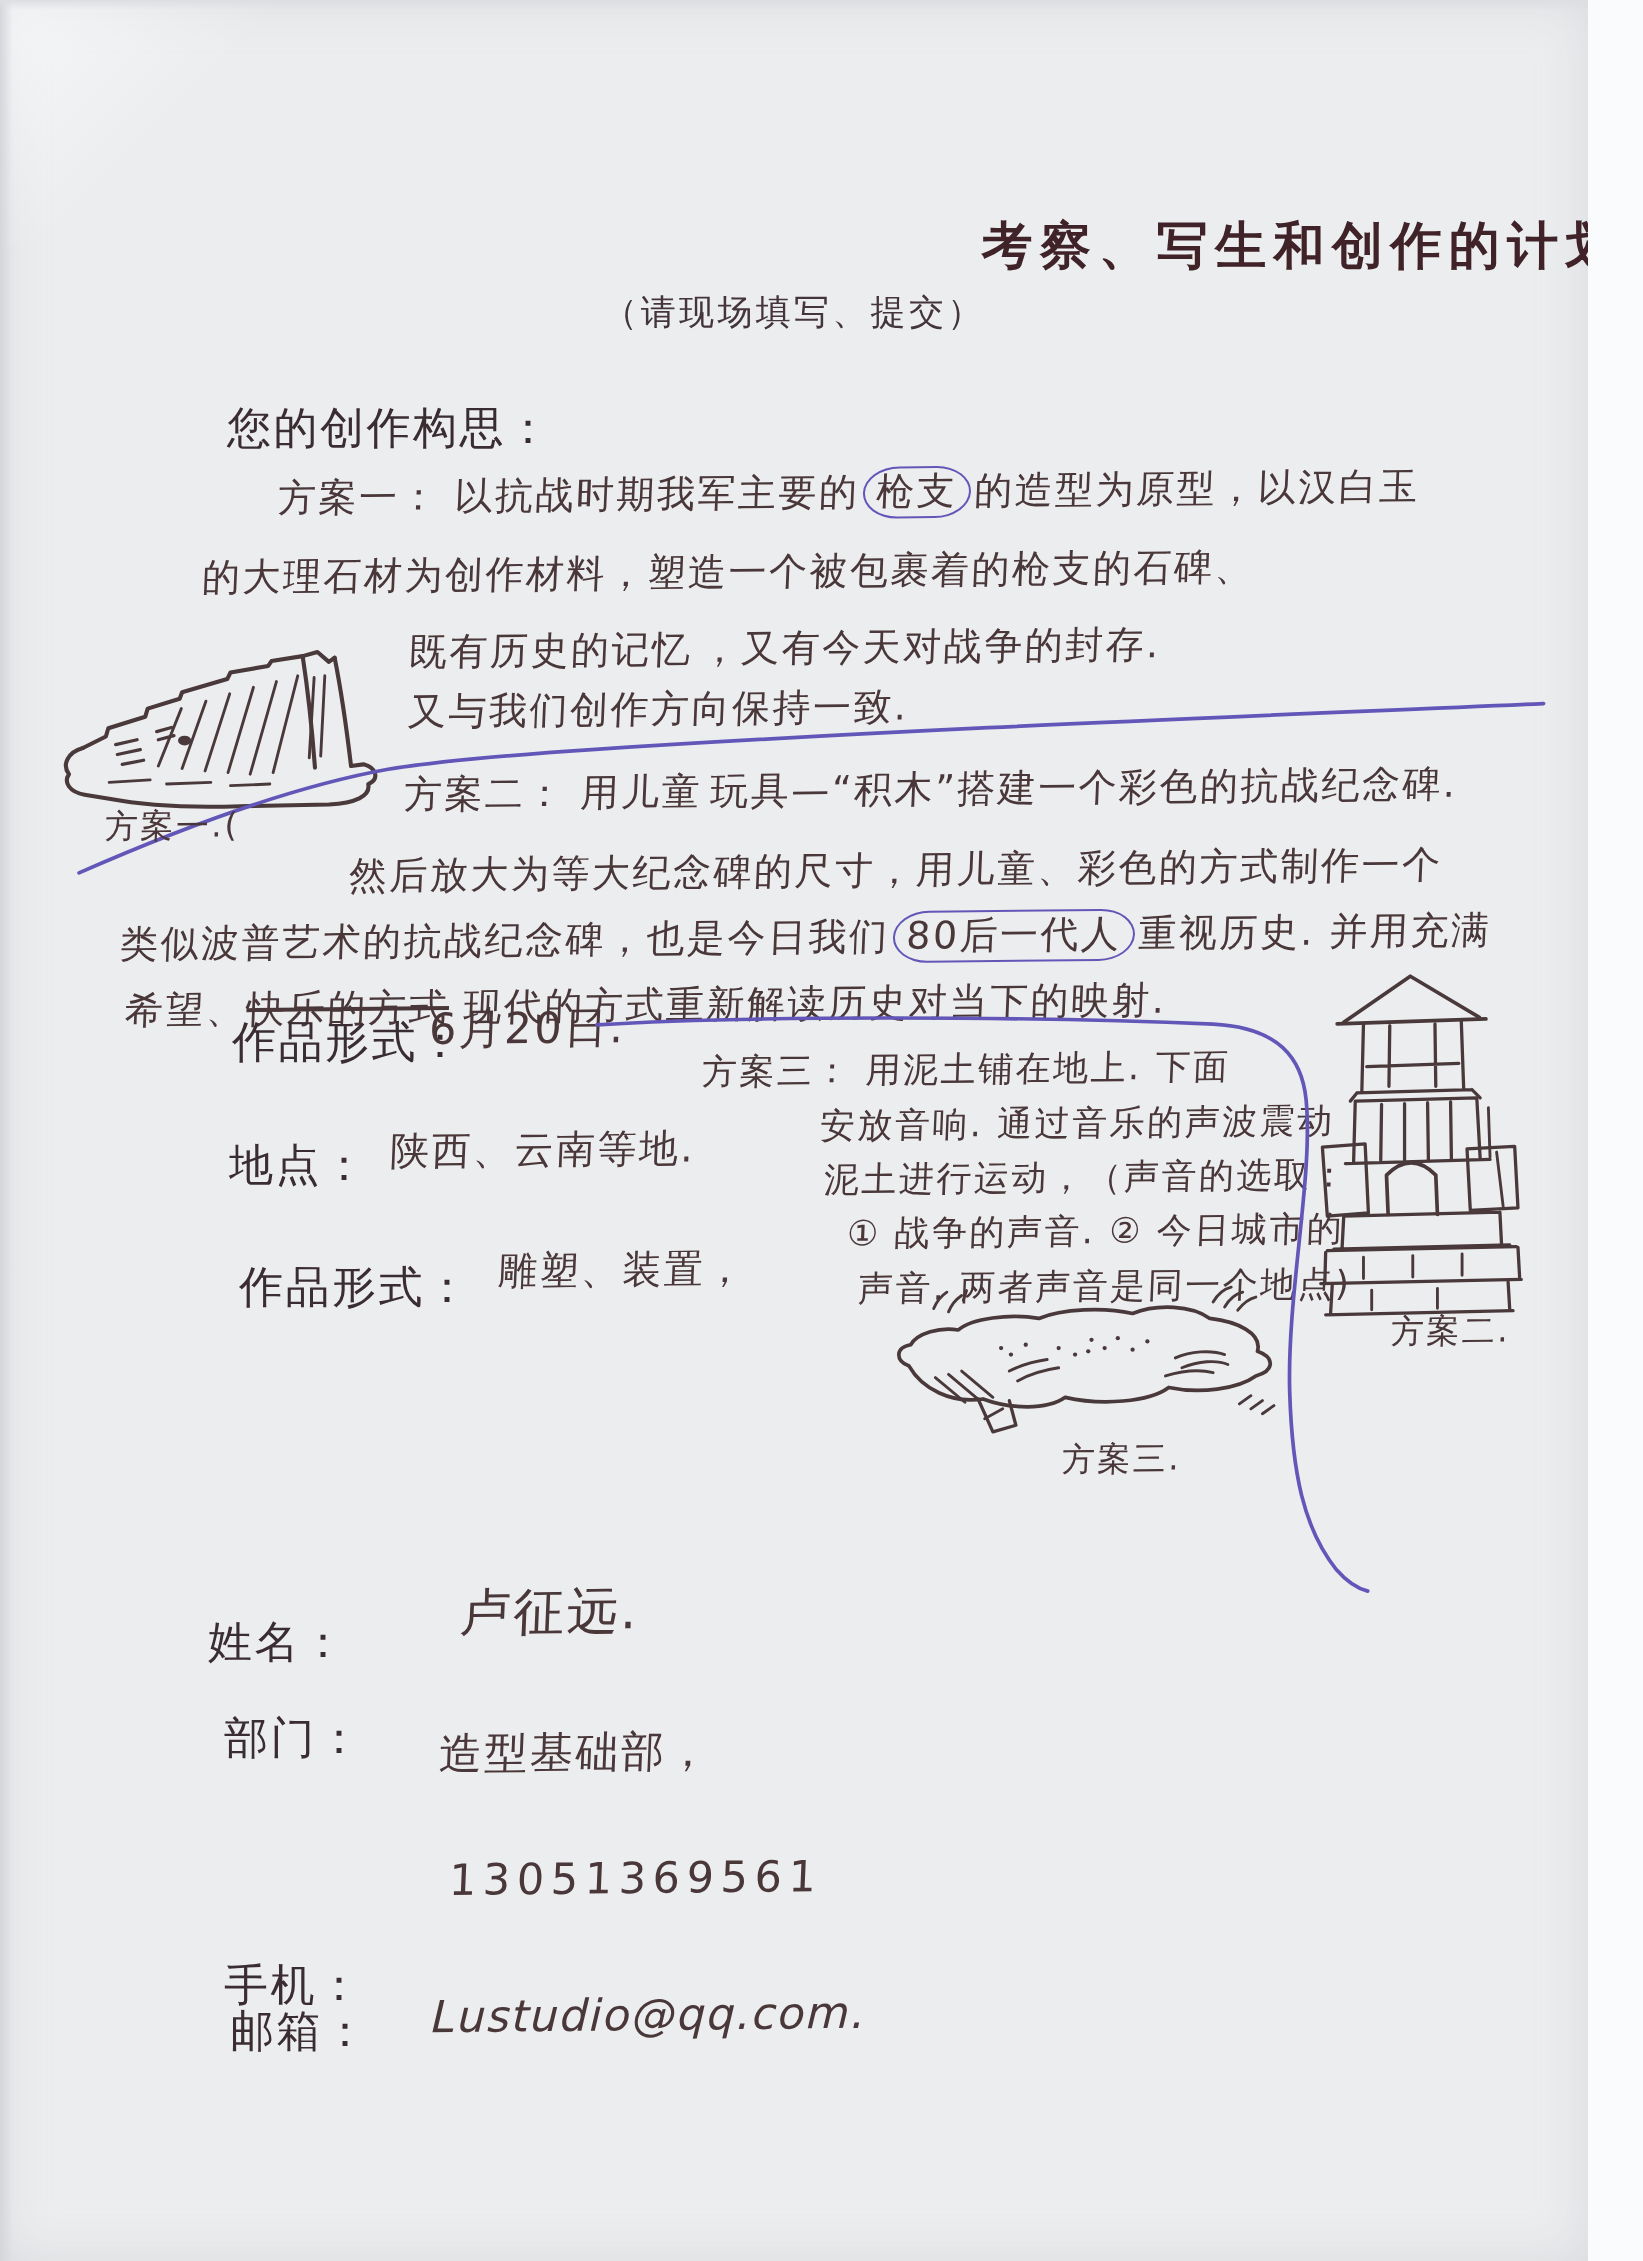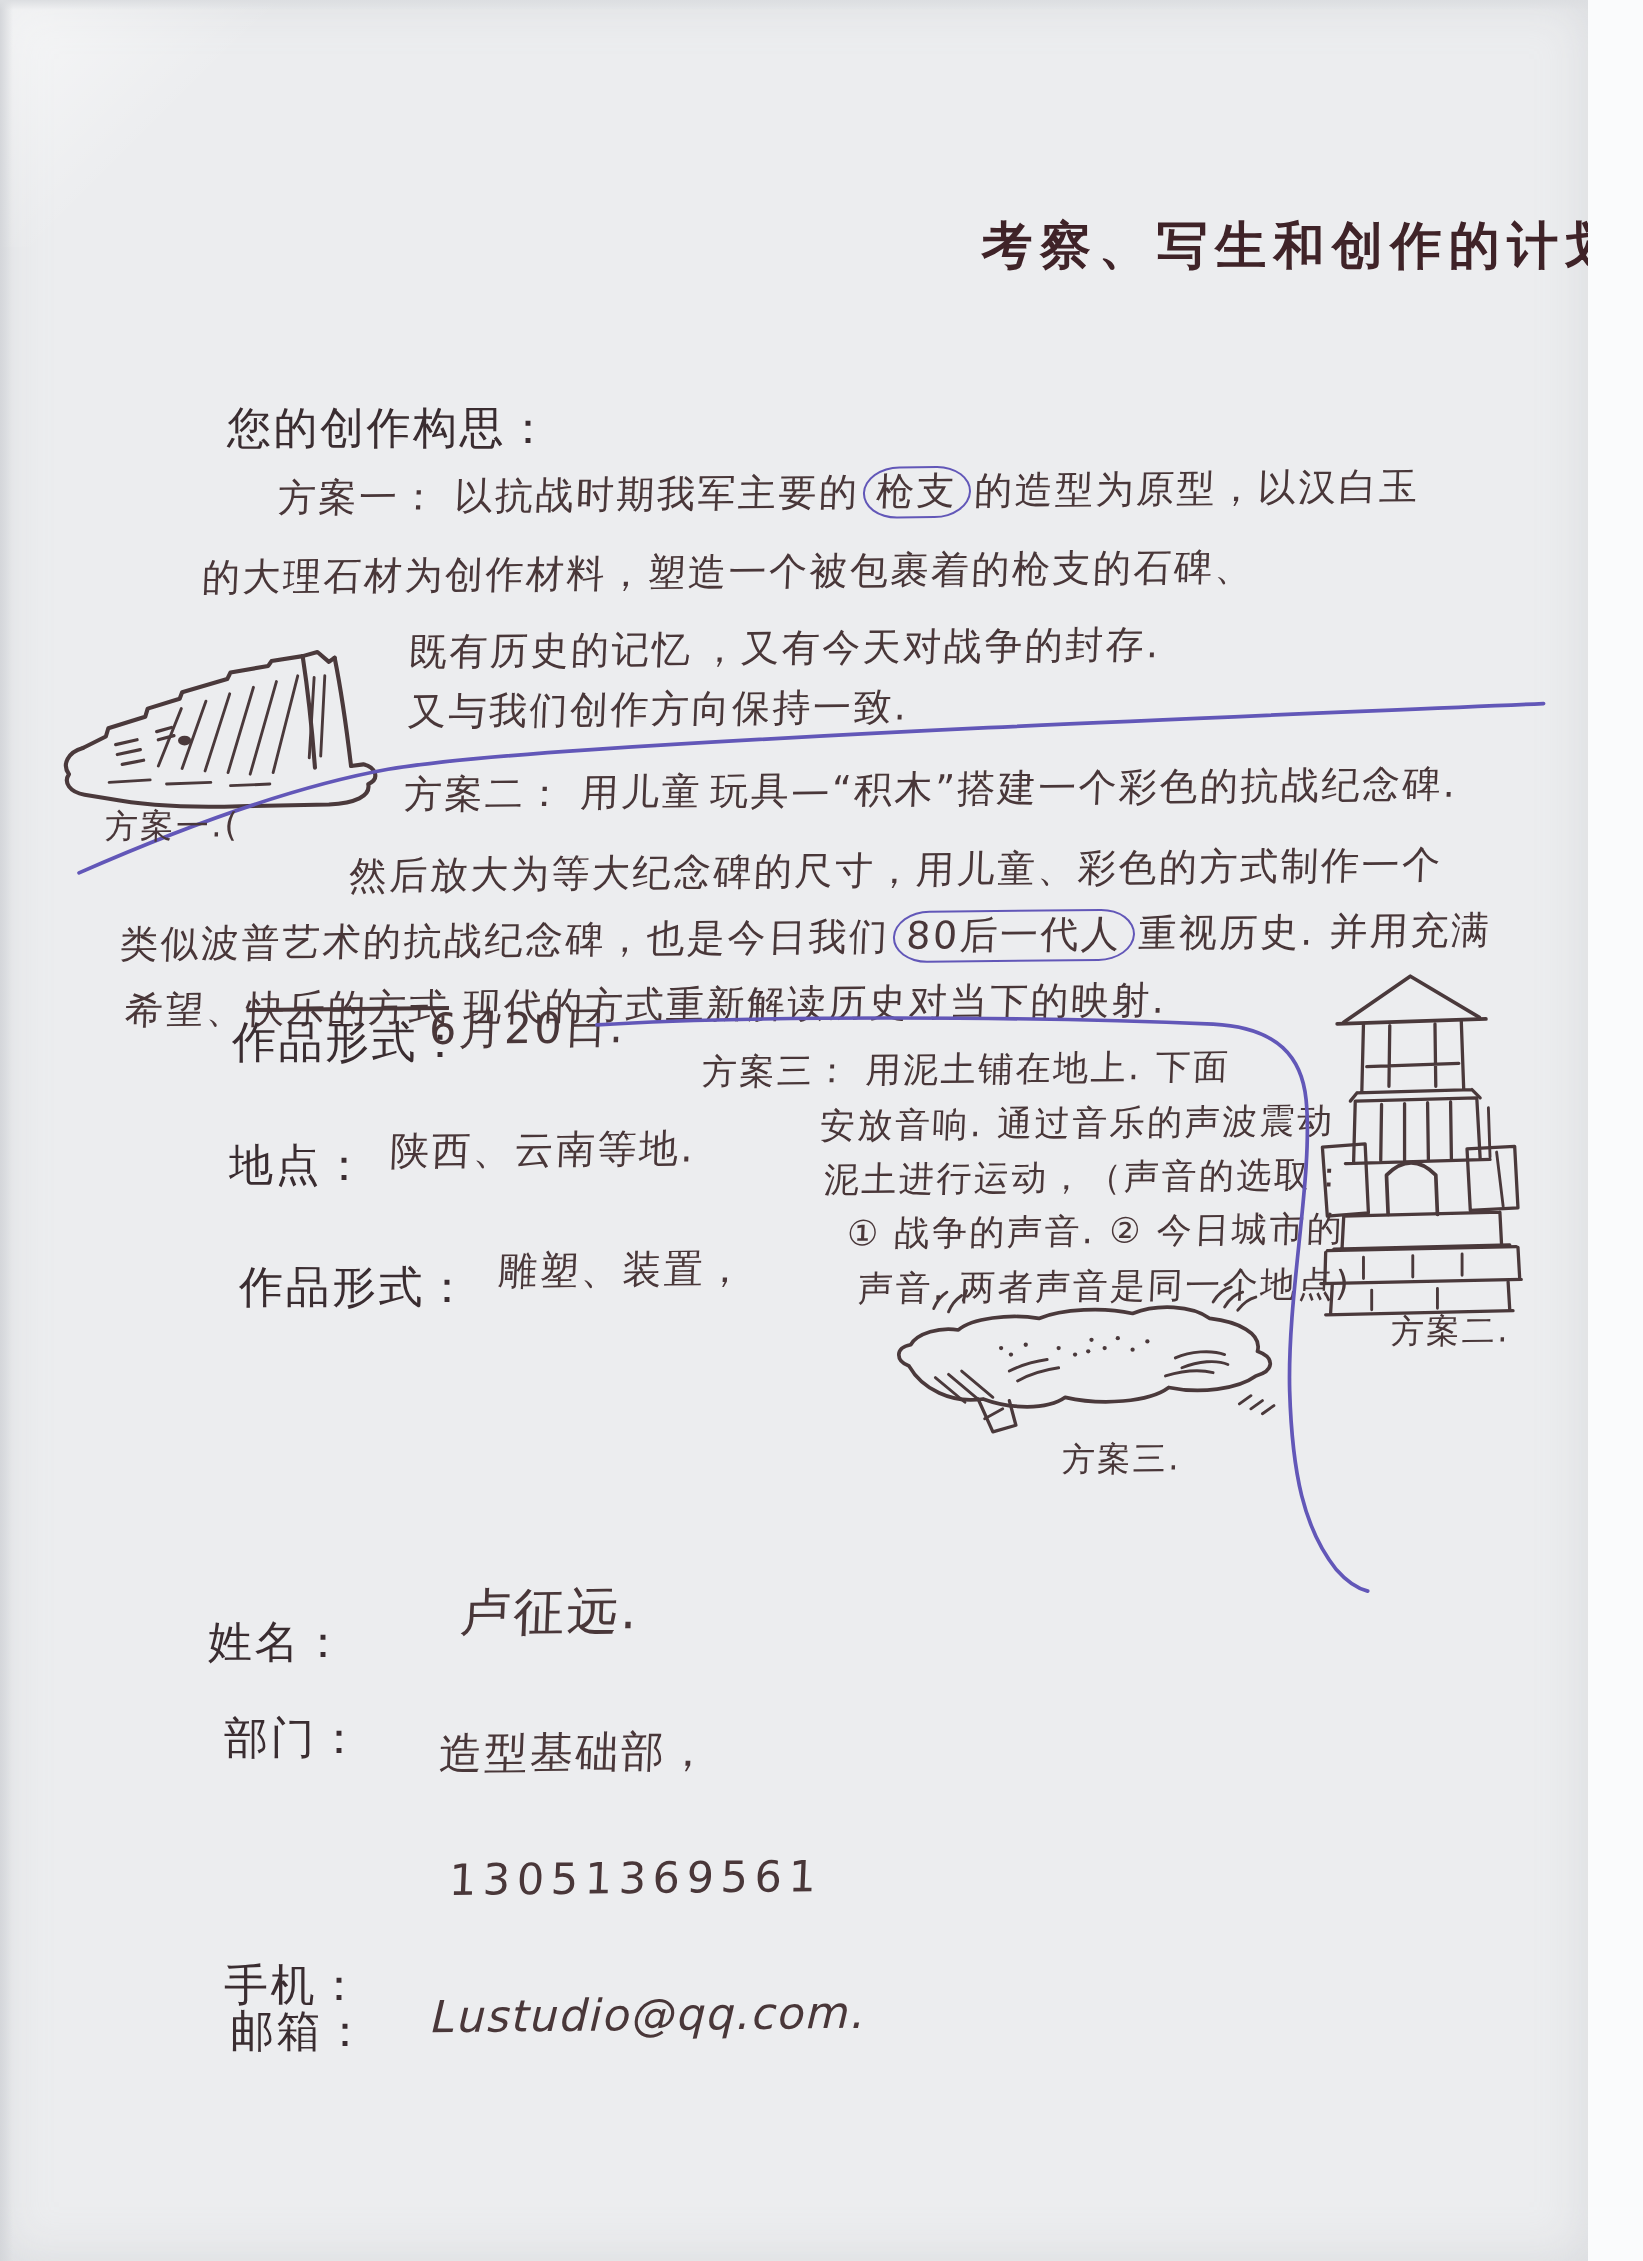--- a/index.html
+++ b/index.html
@@ -98,20 +98,21 @@
 </style>
 </head>
 <body>
 
 <div class="page">
   <div class="crease"></div>
   <div class="edge-left"></div>
   <div class="edge-top"></div>
 
   <h1 class="title">考察、写生和创作的计划</h1>
+  <div class="subtitle">（请现场填写、提交）</div>
 
   <div class="label" style="left:227px;top:399px;">您的创作构思：</div>
 
   <div id="plans">
       <div class="hw line p1l1"><span>方案一：  以抗战时期我军主要的</span><span class="circled">枪支</span><span>的造型为原型，以汉白玉</span></div>
       <div class="hw line p1l2"><span>的大理石材为创作材料，塑造一个被包裹着的枪支的石碑、</span></div>
       <div class="hw line p1l3"><span>既有历史的记忆</span><span class="scribble"></span><span>，又有今天对战争的封存.</span></div>
       <div class="hw line p1l4"><span>又与我们创作方向保持一致.</span></div>
       <div class="hw line p2l1"><span>方案二： 用儿童</span><span class="scribble"></span><span>玩具—“积木”搭建一个彩色的抗战纪念碑.</span></div>
       <div class="hw line p2l2"><span>然后放大为等大纪念碑的尺寸，用儿童、彩色的方式制作一个</span></div>

